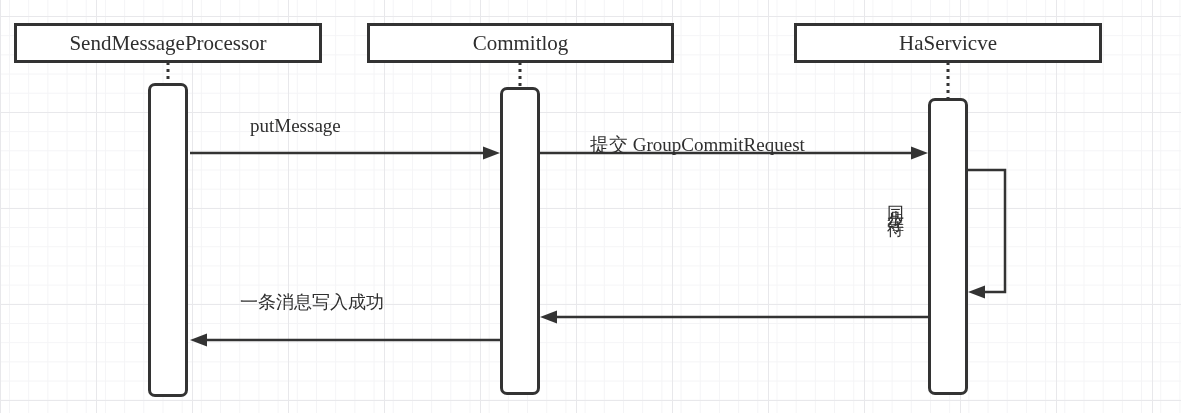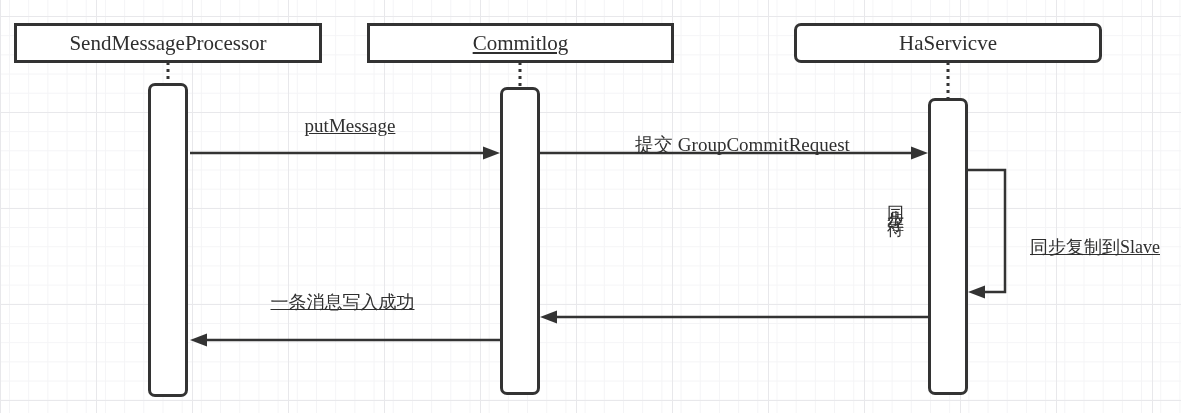--- a/index.html
+++ b/index.html
@@ -46,24 +46,22 @@
   .svg-overlay {
     position: absolute;
     left: 0;
     top: 0;
     width: 1181px;
     height: 413px;
   }
   .msg-label {
     position: absolute;
     color: #2f2f2f;
-    text-align: center;
     white-space: nowrap;
     font-size: 19px;
-    text-decoration: underline;
   }
   .msg-label.cjk {
     font-size: 18px;
   }
   .v-label {
     position: absolute;
     color: #2f2f2f;
     writing-mode: vertical-rl;
     text-orientation: upright;
     font-size: 17px;
@@ -106,30 +104,29 @@
 
     <g>
       <line x1="500" y1="340" x2="204" y2="340" stroke="#333333" stroke-width="2.5"></line>
       <polygon points="190,340 207,333.5 207,346.5" fill="#333333"></polygon>
     </g>
   </svg>
 
   <div class="participant-box" style="left:14px; width:302px;">
     <span>SendMessageProcessor</span>
   </div>
-  <div class="participant-box" style="left:367px; width:301px;text-decoration:underline;">
+  <div class="participant-box" style="left:367px; width:301px;">
     <span>Commitlog</span>
   </div>
-  <div class="participant-box" style="left:794px; width:302px;border-radius:7px;">
+  <div class="participant-box" style="left:794px; width:302px;">
     <span>HaServicve</span>
   </div>
 
   <div class="activation" style="left:148px; top:83px; height:308px;"></div>
   <div class="activation" style="left:500px; top:87px; height:302px;"></div>
   <div class="activation" style="left:928px; top:98px; height:291px;"></div>
 
   <div class="msg-label" style="left:250px; top:115px; width:200px;">putMessage</div>
   <div class="msg-label" style="left:590px; top:132px; width:305px;">提交 GroupCommitRequest</div>
-  <div class="msg-label cjk" style="left:1020px; top:235px; width:150px;">同步复制到Slave</div>
   <div class="v-label" style="left:884px; top:192px;">同步等待</div>
   <div class="msg-label cjk" style="left:240px; top:290px; width:205px;">一条消息写入成功</div>
 
 </div>
 
 </body></html>

